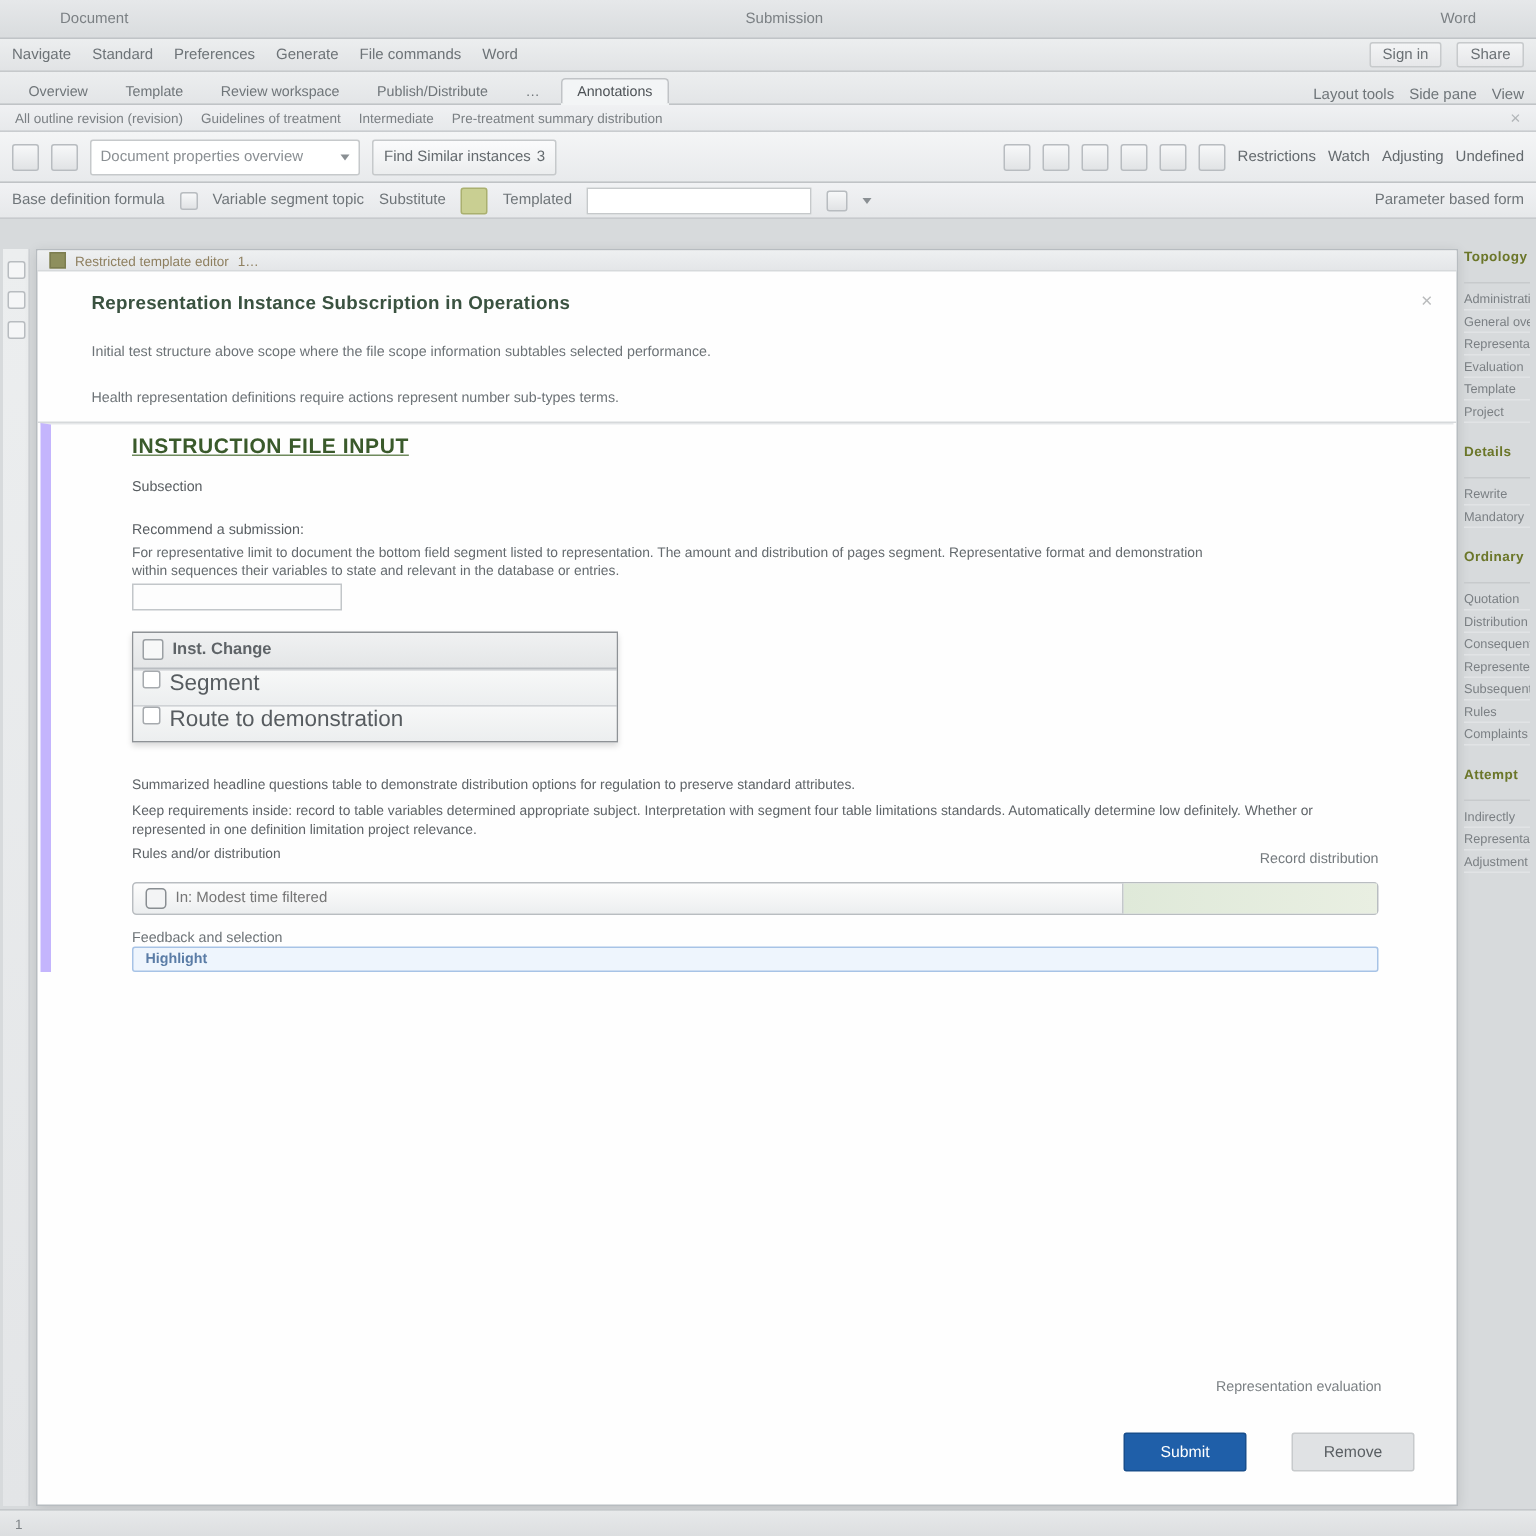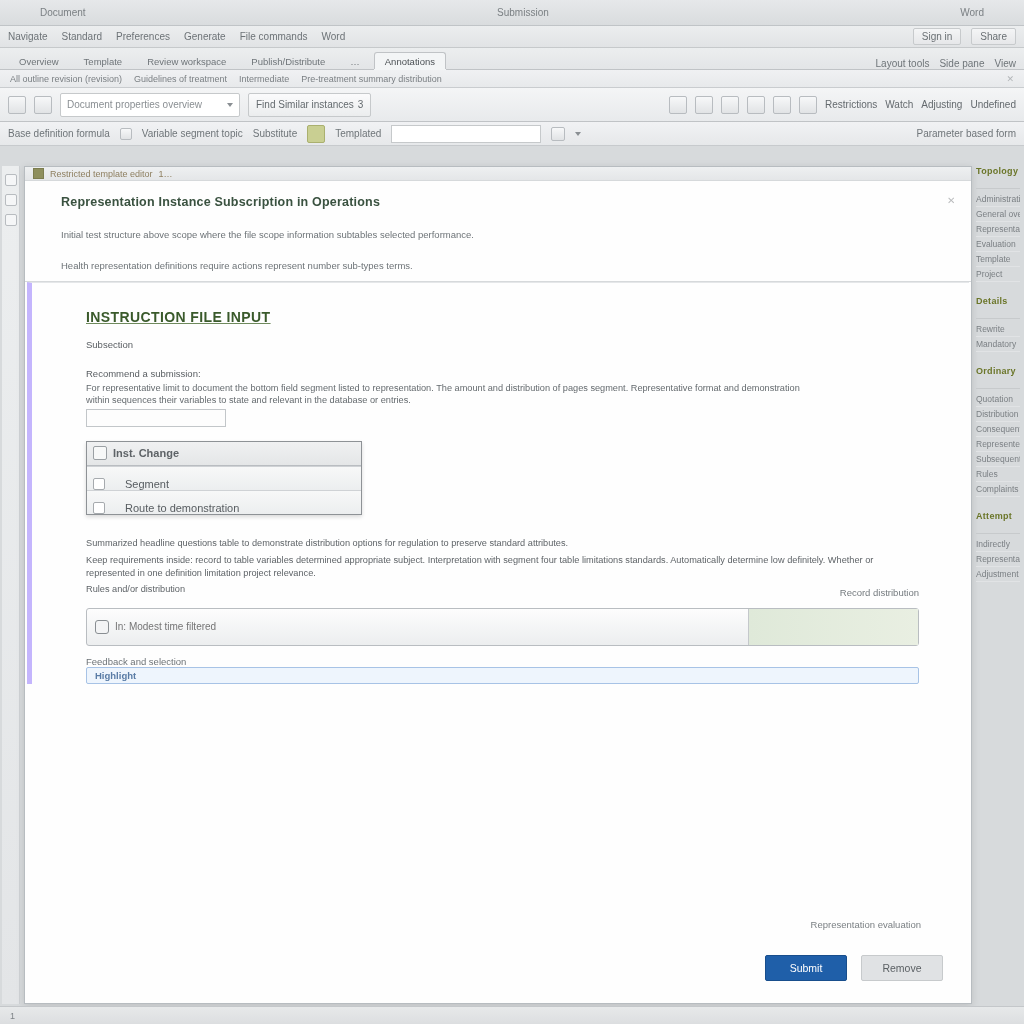--- a/index.html
+++ b/index.html
@@ -134,72 +134,72 @@
   }
   .doc-intro p{
     font-size:9.5px; color:#6d7377; margin-top:20px;
     max-width:640px;
   }
   .doc-intro .x{
     position:absolute; right:12px; top:28px;
     width:12px;height:12px; opacity:.35;
   }
   .doc-body{
-    padding:26px 50px 0 54px;
-    border-left:5px solid #c4b5fd;
+    padding:6px 50px 0 54px;
+    border-left:7px solid #c4b5fd;
     border-top:1px solid #e5e7e9;
     margin:0 2px;
   }
   .link-h{font-size:14px; font-weight:700;
     color:#3a5a2b; text-decoration:underline;
     text-decoration-color:#6f8a5d;
     letter-spacing:.4px;
   }
   .field-label{font-size:9.5px;color:#585d61;margin-top:14px;}
   .para-small{font-size:9.2px;color:#646a6e;max-width:720px;margin-top:3px;line-height:1.35;}
   .textbox{
     margin-top:2px;
     width:140px;height:18px;
     border:1px solid #c2c6c9;background:#fdfdfd;
   }
   
   .list-widget{
-    margin-top:14px; width:276px;
+    margin-top:14px; width:324px;
     border:1px solid #8e9296;
     background:linear-gradient(#e9ebec,#dfe1e3);
     box-shadow:0 2px 4px rgba(0,0,0,.15);
   }
   .list-widget .hdr{
     height:24px; display:flex; align-items:center;
     background:linear-gradient(#f0f1f2,#e4e6e7);
     border-bottom:1px solid #b9bdc1;
     padding:0 6px; gap:6px; color:#5e6367;
     font-size:11px; font-weight:600;
   }
   .list-widget .hdr .lh-ico{
     width:14px;height:14px;border:1px solid #9ba0a4;background:#f7f8f8;border-radius:2px;
   }
   .list-widget .row{
-    height:24px; display:flex; align-items:flex-end;
-    gap:20px; padding:0 6px;
+    height:24px; display:flex; align-items:flex-start;
+    gap:6px; padding:0 6px;
     background:linear-gradient(#f7f8f8,#eceeef);
     border-top:1px solid #cfd2d5;
-    color:#575c60; font-size:11px;
+    color:#575c60; font-size:15px;
   }
   .list-widget .row .rico{
     width:12px;height:12px;border:1px solid #a6aaae;background:#fff;border-radius:2px;
   }
   .notes{margin-top:22px;}
   .notes p{font-size:9.2px;color:#5e6367;max-width:790px;line-height:1.4;margin-bottom:4px;}
   .notes .right-note{text-align:right;max-width:none;color:#747a7e;font-size:9.5px;margin-top:-14px;}
   
   .strip{
     margin-top:8px;
     position:relative;
-    height:38px;
+    height:22px;
     display:flex; align-items:center;
     border:1px solid #b9bdc1; border-radius:3px;
     background:linear-gradient(#fdfdfd,#eceeef);
   }
   .strip .chk{
     width:14px;height:14px;margin:0 6px 0 8px;
     border:1px solid #898e92;border-radius:3px;background:#f3f4f5;
   }
   .strip input{
     flex:1;border:none;background:transparent;
@@ -214,21 +214,21 @@
   .below-strip{display:flex;justify-content:flex-end;gap:0;margin-top:10px;font-size:9.5px;color:#6d7377;flex-direction:column;}
   .below-strip .pill{
     border:1px solid #a7c3e6;background:#eef5fd;
     padding:2px 8px;border-radius:2px;color:#5a7ca6;font-weight:bold;
   }
   .foot-note{position:absolute;right:50px;top:752px;font-size:9.5px;color:#7b8084;}
   
   .modal-buttons{
     position:absolute;
     right:28px; bottom:22px;
-    display:flex; gap:14px;
+    display:flex; gap:30px;
   }
   .mbtn{
     min-width:82px;height:26px;
     border-radius:2px;
     display:flex;align-items:center;justify-content:center;
     font-size:10.5px;
   }
   .mbtn.primary{background:#1f5fa9;color:#fff;border:1px solid #184e8c;}
   .mbtn.secondary{background:#e0e2e4;color:#5a5f63;border:1px solid #c7cacc;}
   

